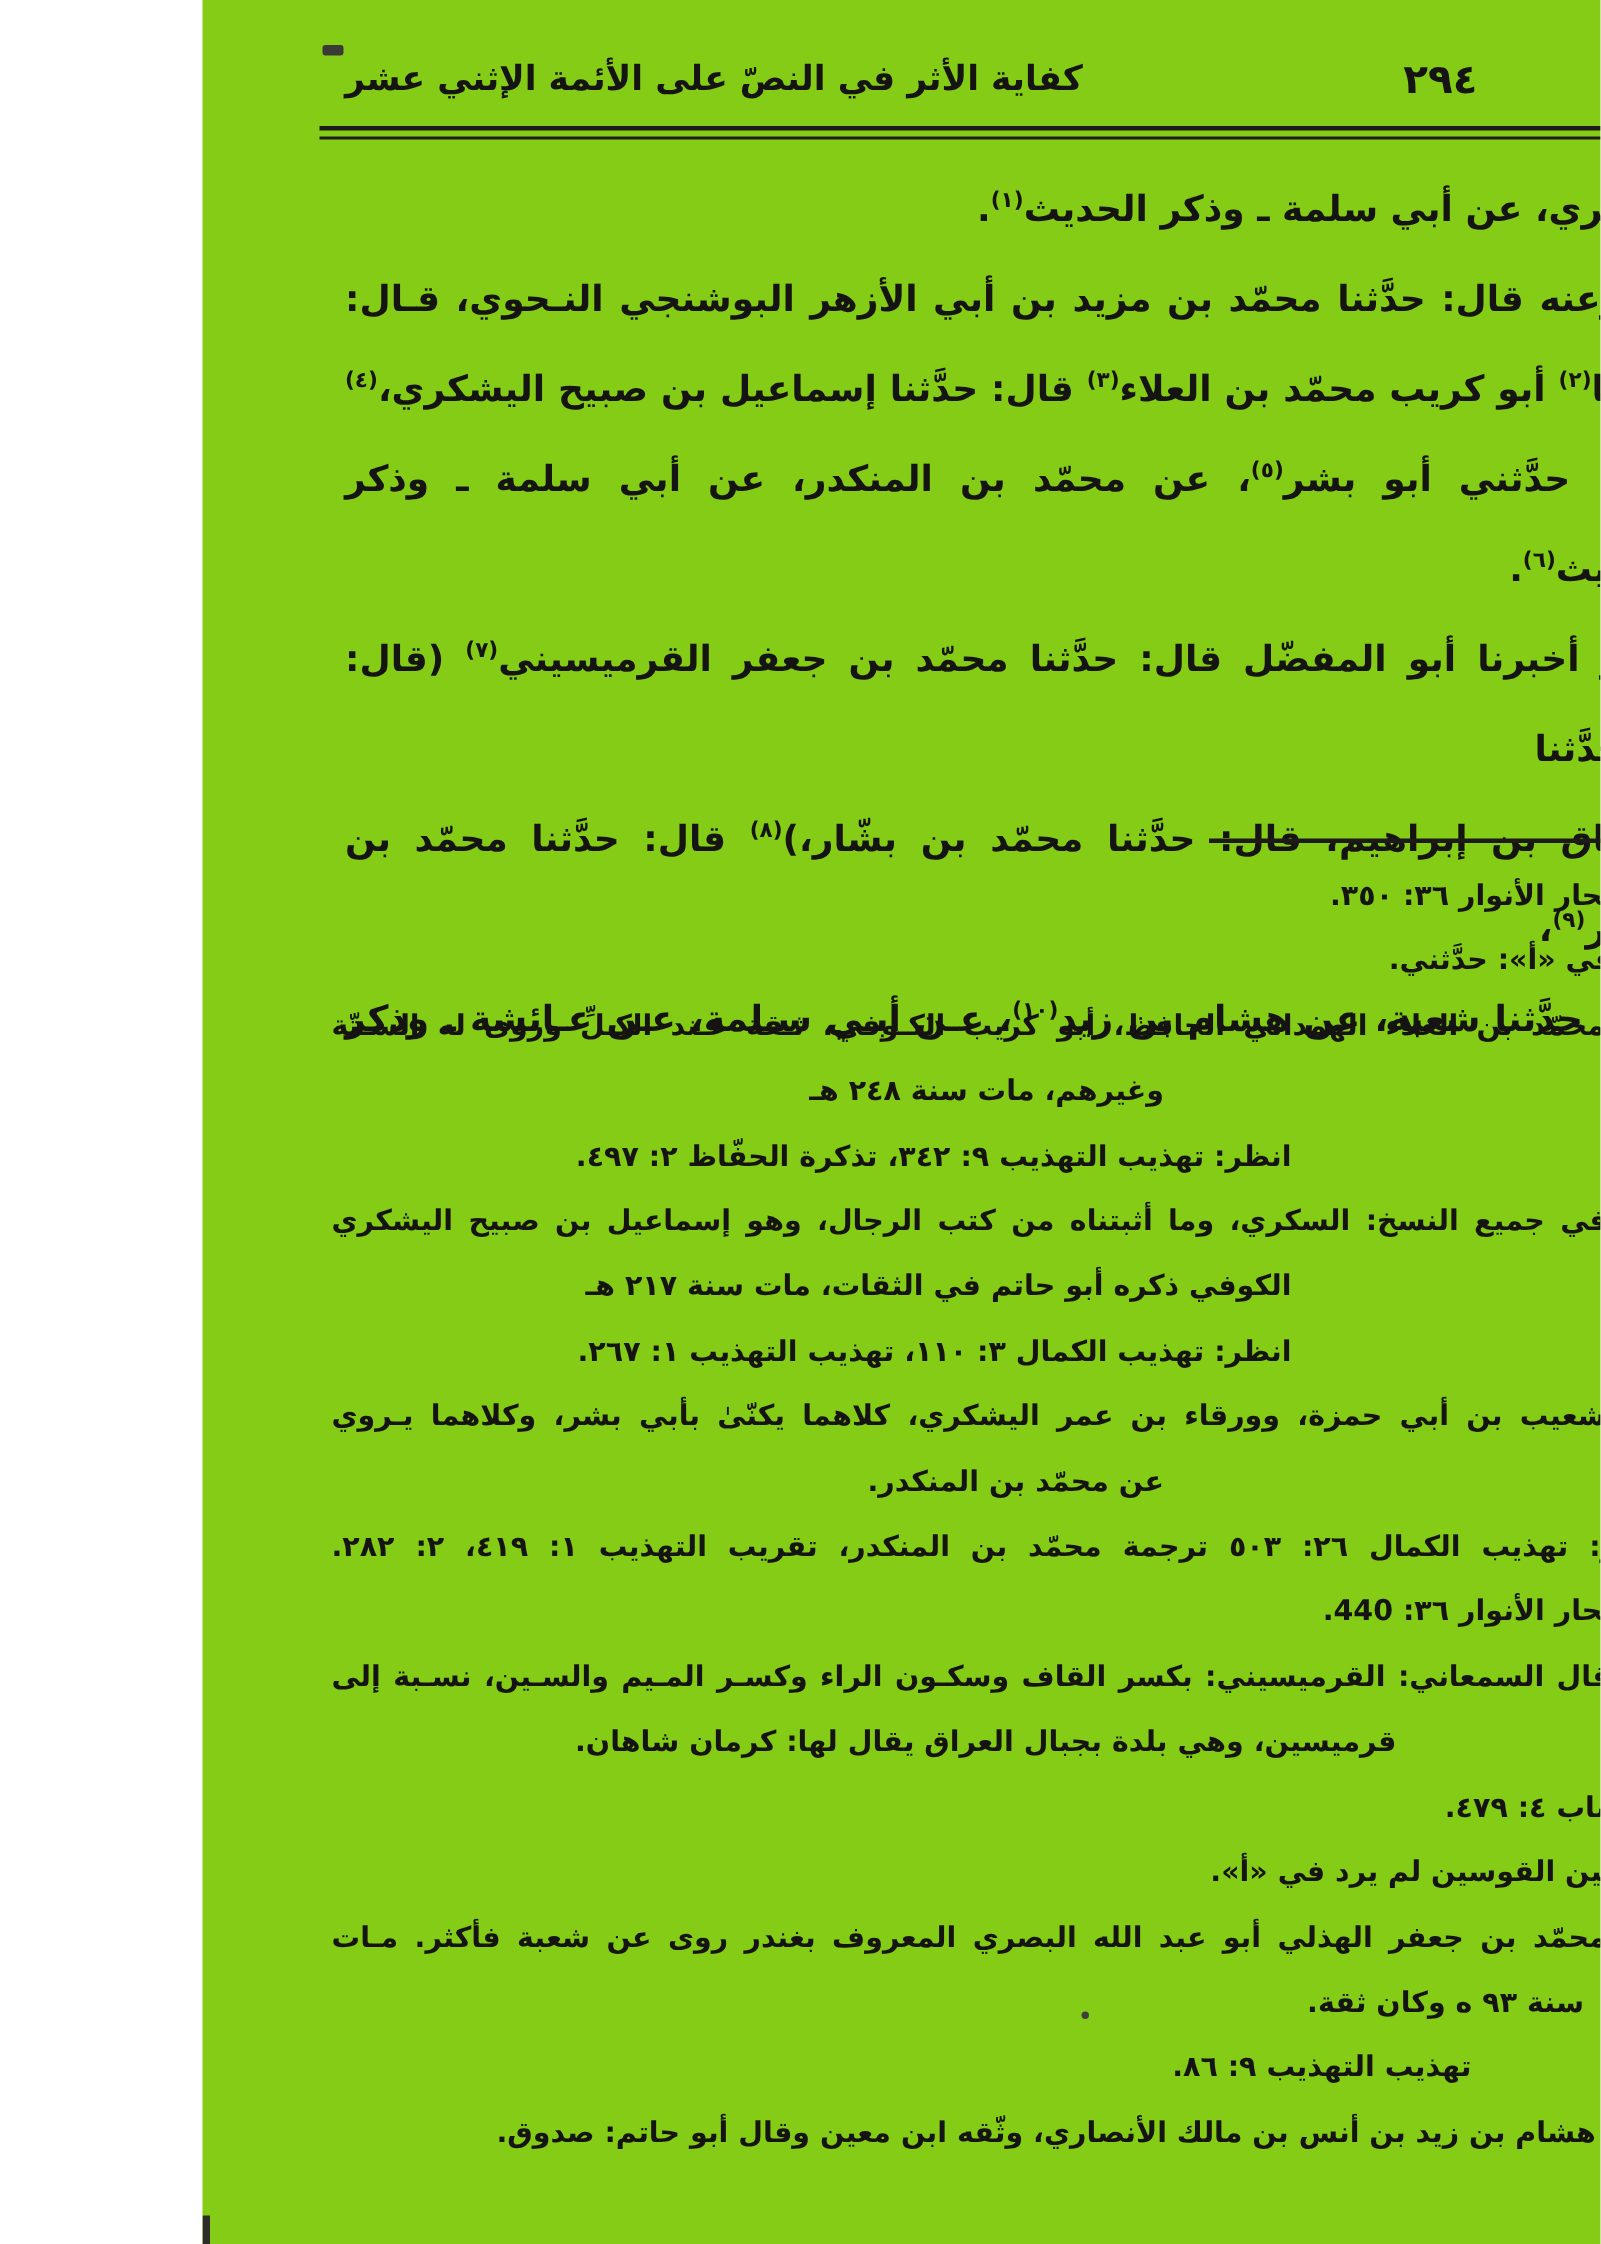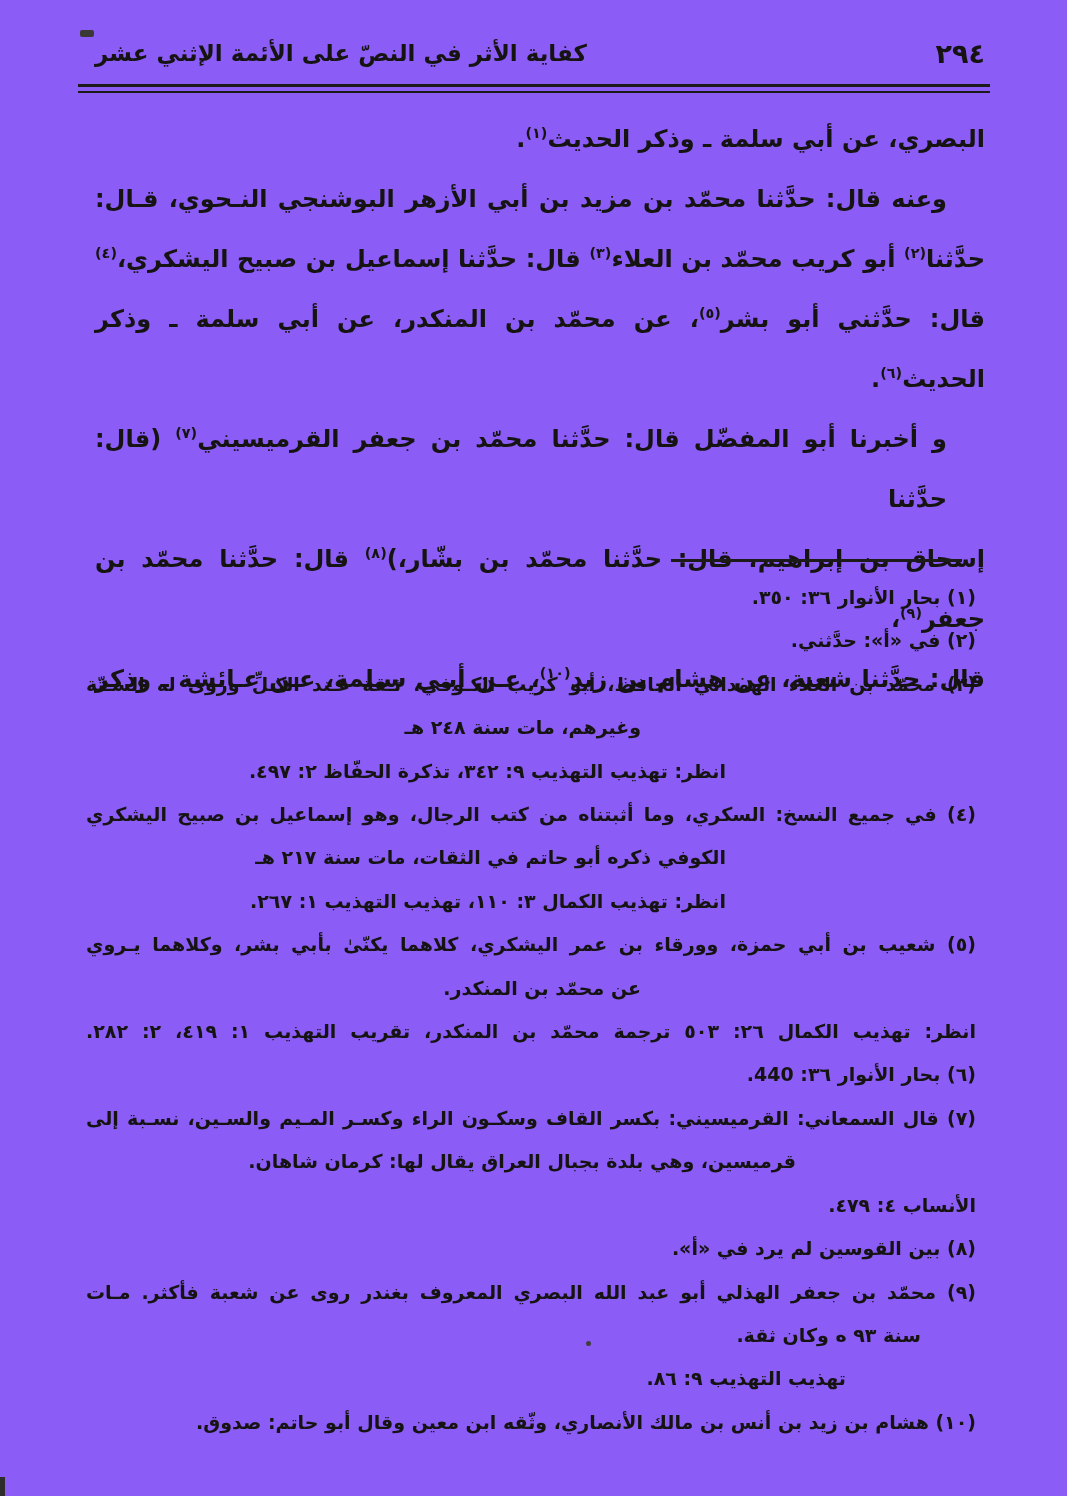--- a/index.html
+++ b/index.html
@@ -1,20 +1,20 @@
 <!DOCTYPE html>
 <html lang="ar" dir="rtl"><head>
 <meta charset="utf-8">
 <style>
   html, body { margin: 0; padding: 0; background: #ffffff; }
   .page {
     position: relative;
-    width: 1067px;
+    width: 932px;
     height: 1496px;
-    background: #8b5cf6;
+    background: #84cc16;
     overflow: hidden;
     font-family: "DejaVu Sans", sans-serif;
     color: #151412;
     direction: rtl;
   }
   
   .hdr-title {
     position: absolute;
     top: 40px;
     left: 95px;

